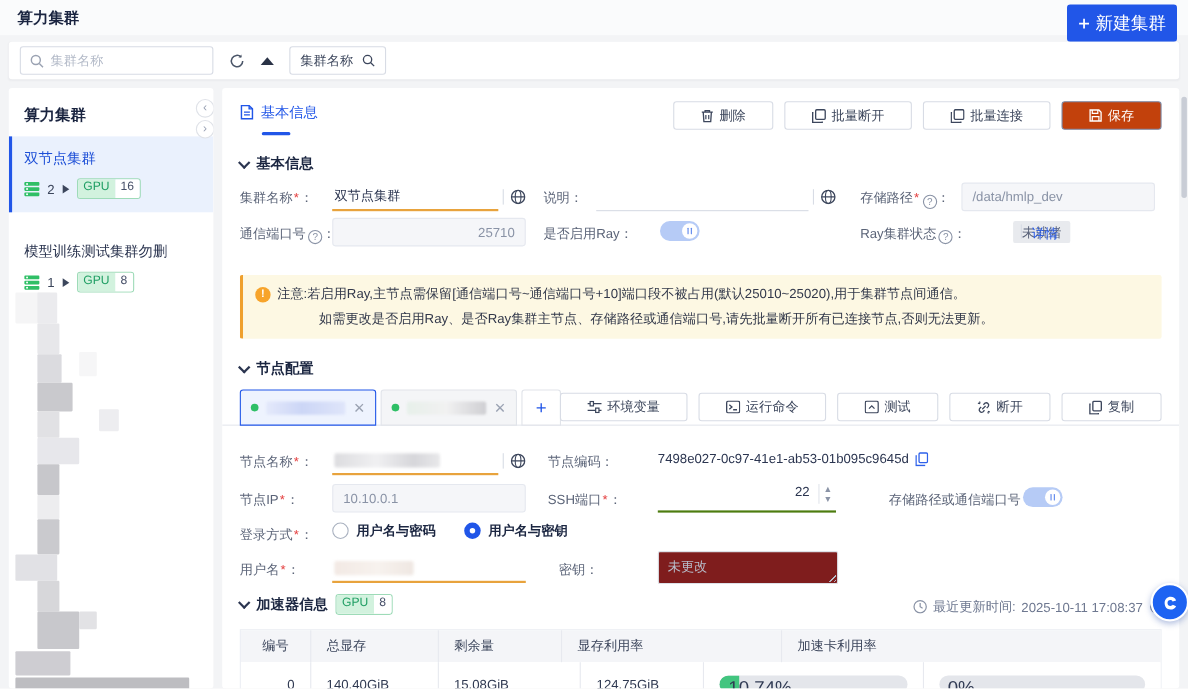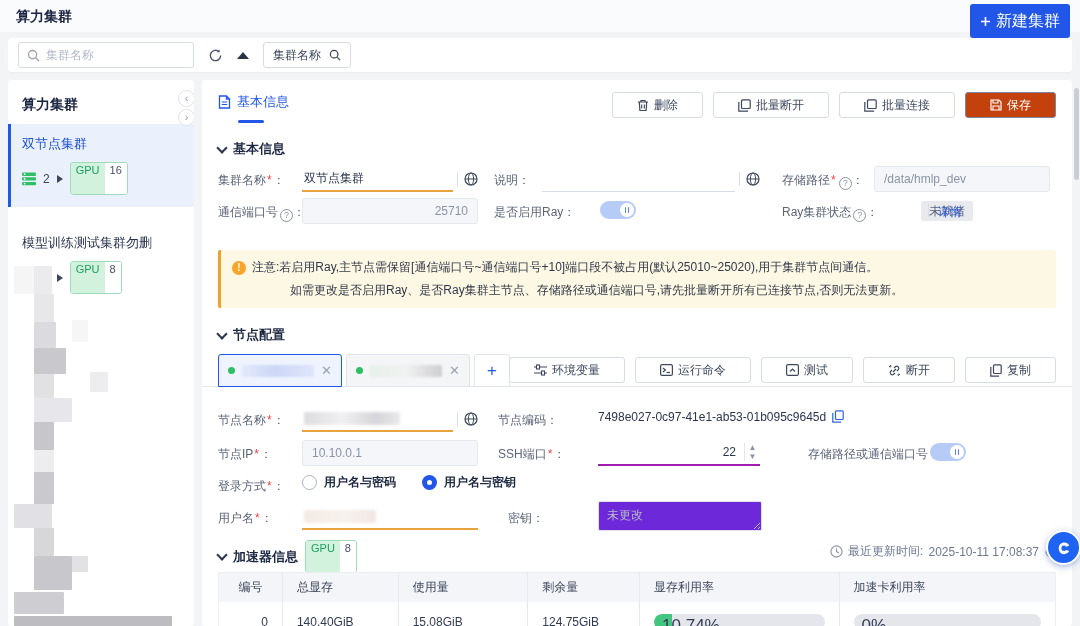--- a/index.html
+++ b/index.html
@@ -33,21 +33,21 @@
   .collapse-btn { position:absolute; left:170px; width:17px; height:17px; border:1px solid #dfe2e8; border-radius:50%;
     background:#fff; color:#98a0b3; font-size:11px; line-height:15px; text-align:center; cursor:pointer; z-index:3;}
   .cb1 { top:10px; } .cb2 { top:29px; }
   .cluster-item { padding:11px 12px 12px 11px; border-left:3px solid transparent; cursor:pointer; }
   .cluster-item.selected { background:#eaf1fd; border-left-color:#2156e8; }
   .cluster-name { font-size:13px; color:#2b3550; }
   .cluster-item.selected .cluster-name { color:#1d4fd7; }
   .cluster-meta { margin-top:9px; display:flex; align-items:center; gap:7px; }
   .count-num { color:#3c465c; }
   .play-icon { width:0; height:0; border-top:4px solid transparent; border-bottom:4px solid transparent; border-left:6px solid #3c465c; }
-  .gpu-pill { display:inline-flex; border:1px solid #9edbb8; border-radius:3px; overflow:hidden; height:33px; font-size:11px; align-items:stretch;}
+  .gpu-pill { display:inline-flex; border:1px solid #9edbb8; border-radius:3px; overflow:hidden; height:19px; font-size:11px; align-items:stretch;}
   .gpu-pill .g1 { background:#d2f2de; color:#1f9e63; padding:1px 5px; }
   .gpu-pill .g2 { background:#fff; color:#475069; padding:1px 5px; }
   .mz { position:absolute; border-radius:1px; }
 
   
   .main { position:absolute; left:202px; top:80px; width:870px; height:546px; background:#fff; border-radius:3px; overflow:hidden; }
 
   .main-tab { position:absolute; left:16px; top:13px; display:flex; align-items:center; gap:6px; color:#2156e8; font-size:13px; cursor:pointer; }
   .tab-indicator { position:absolute; left:36px; top:40px; width:26px; height:3px; border-radius:2px; background:#2156e8; }
 
@@ -103,36 +103,36 @@
   .tab-redact.b { background:linear-gradient(90deg,#e7f0ea,#f1f1f1 50%,#cfcfd3); }
   .tab-x { color:#9aa2b2; font-size:13px; line-height:1; cursor:pointer;}
   .tab-plus { position:absolute; top:274px; left:272px; width:36px; height:33px; border:1px solid #e1e4ea;
     border-radius:3px 3px 0 0; background:#fff; color:#2156e8; font-size:17px; display:flex; align-items:center;
     justify-content:center; z-index:2; cursor:pointer;}
   .tabs-baseline { position:absolute; left:0; top:306px; width:870px; height:1px; background:#e4e7ed; z-index:1;}
   .node-actions { position:absolute; right:16px; top:277px; display:flex; gap:10px; z-index:2;}
 
   .redact-block { height:13px; border-radius:2px; filter:blur(1.5px); }
 
-  .code-val { position:absolute; display:flex; align-items:flex-start; gap:6px; color:#2b3550; }
-
-  .ssh-wrap { position:absolute; display:flex; align-items:center; height:26px; border-bottom:2px solid #a21caf; }
+  .code-val { position:absolute; display:flex; align-items:flex-end; gap:6px; color:#2b3550; }
+
+  .ssh-wrap { position:absolute; display:flex; align-items:flex-start; height:26px; border-bottom:2px solid #4d7c0f; }
   .ssh-val { flex:1; display:flex; align-items:center; justify-content:flex-end; color:#2b3550; padding-right:8px;}
   .stepper { width:16px; border-left:1px solid #e2e5ec; display:flex; flex-direction:column; cursor:pointer;}
   .stepper span { flex:1; display:flex; align-items:center; justify-content:center; color:#8a93a6; font-size:8px; }
 
   .radio-row { position:absolute; display:flex; align-items:center; gap:26px; }
   .radio { display:flex; align-items:center; gap:7px; cursor:pointer; }
   .radio-circle { width:15px; height:15px; border-radius:50%; border:1px solid #aab2c0; background:#fff; }
   .radio-circle.checked { border:none; background:#2156e8; position:relative; }
   .radio-circle.checked::after { content:""; position:absolute; left:5px; top:5px; width:5px; height:5px; border-radius:50%; background:#fff; }
   .radio-lbl { font-weight:bold; color:#1c2742; }
 
   .key-area { position:absolute; width:164px; height:30px; border:1px solid #dde1e8; border-radius:2px;
-    color:#b7bdca; padding:5px 8px; background:#6d28d9; cursor:text;}
+    color:#b7bdca; padding:5px 8px; background:#7f1d1d; cursor:text;}
   .key-area::after { content:""; position:absolute; right:1px; bottom:1px; width:9px; height:9px;
     background:repeating-linear-gradient(135deg,transparent 0 2px,#b7bdca 2px 3px); clip-path:polygon(100% 0,100% 100%,0 100%); }
 
   .updated { position:absolute; right:14px; top:463px; display:flex; align-items:center; gap:5px; color:#6e7890; }
 
   
   .accel-table { position:absolute; left:16px; top:492px; width:838px; border:1px solid #eceef3; }
   .t-head { display:flex; background:#f4f5f8; height:29px; }
   .t-row { display:flex; background:#fff; height:40px; }
   .t-cell { display:flex; align-items:center; padding:0 14px; color:#3c465c; border-right:1px solid #e7e9ef; }
@@ -538,21 +538,20 @@
       <svg width="14" height="14" viewBox="0 0 16 16">
           <path d="M13.5 8a5.5 5.5 0 1 1-1.6-3.9" fill="none" stroke="#8a93a6" stroke-width="1.5"></path>
         </svg>
     </span>
   </div>
 
   <div class="accel-table">
     <div class="t-head">
       <div class="t-cell c1">编号</div>
       <div class="t-cell c2">总显存</div>
-      <div class="t-cell c3">使用量</div>
       <div class="t-cell c4">剩余量</div>
       <div class="t-cell c5">显存利用率</div>
       <div class="t-cell c6">加速卡利用率</div>
     </div>
     <div class="t-row">
       <div class="t-cell c1">0</div>
       <div class="t-cell c2">140.40GiB</div>
       <div class="t-cell c3">15.08GiB</div>
       <div class="t-cell c4">124.75GiB</div>
       <div class="t-cell c5">

